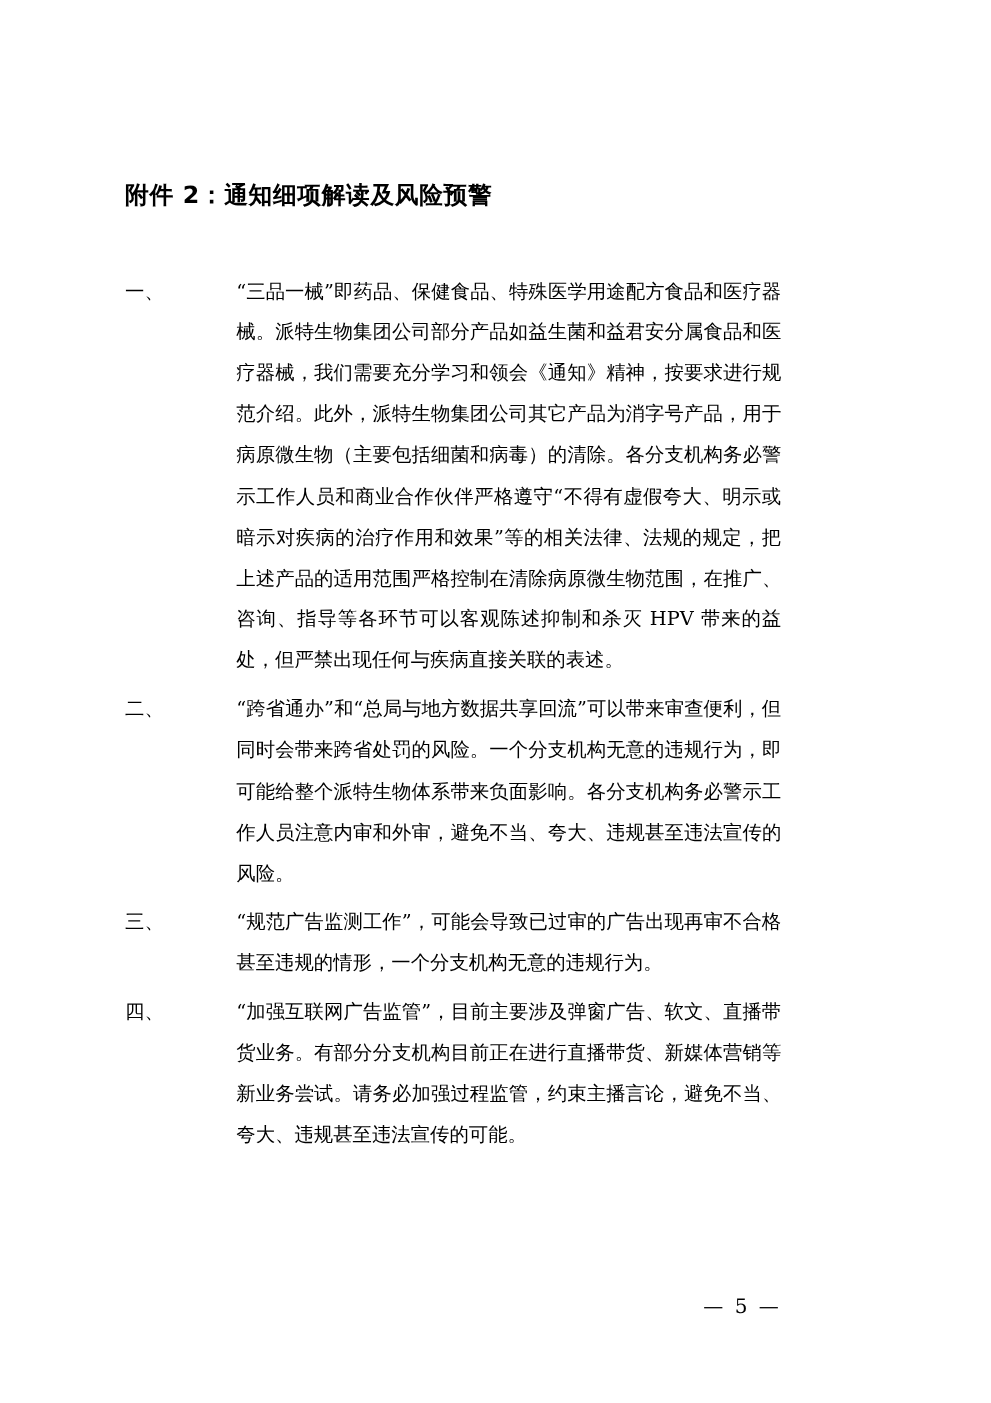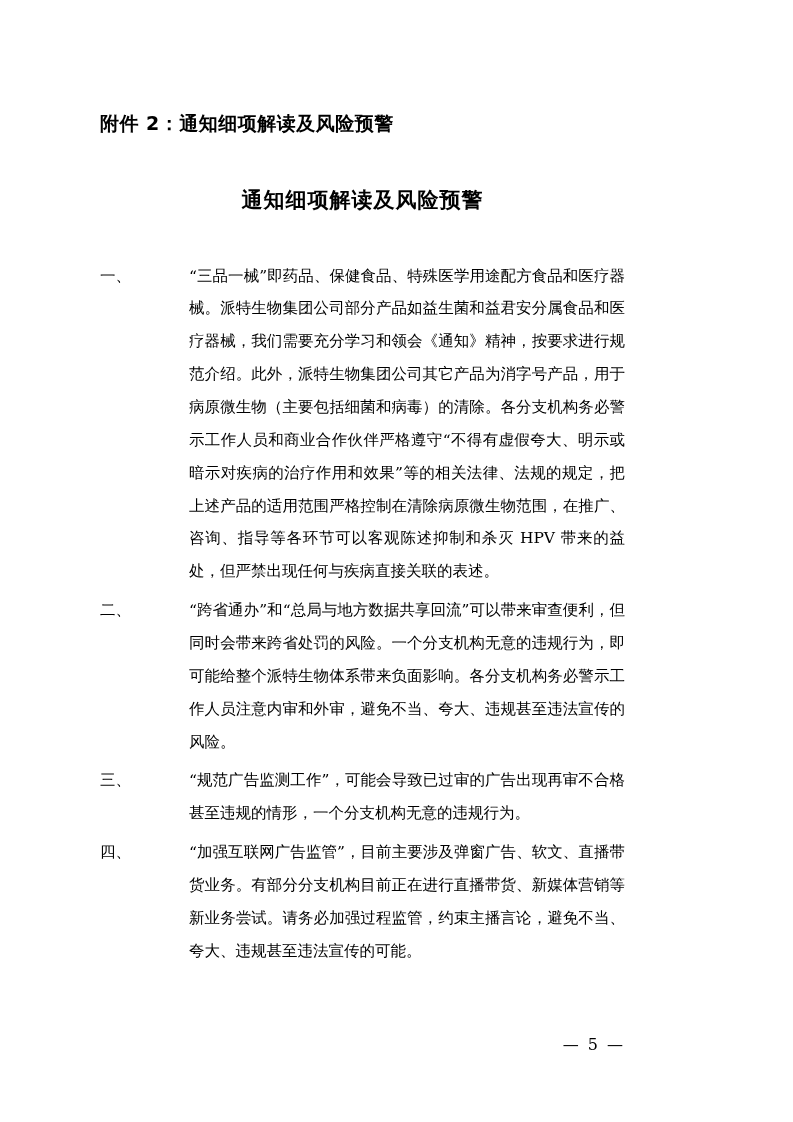--- a/index.html
+++ b/index.html
@@ -15,21 +15,21 @@
     color: #000000;
     overflow: hidden;
   }
   .page {
     position: absolute;
     left: 0;
     top: 0;
     width: 717px;
     height: 1122px;
     box-sizing: border-box;
-    padding: 87px 92px 60px 100px;
+    padding: 120px 92px 60px 100px;
   }
   .attachment-heading {
     font-size: 19px;
     font-weight: bold;
     letter-spacing: 0.5px;
     margin: 22px 0 0 0;
     line-height: 1.5;
     font-family: "DejaVu Sans", "Liberation Sans", sans-serif;
   }
   .doc-title {
@@ -76,21 +76,20 @@
     font-family: "DejaVu Serif", "Liberation Serif", serif;
   }
 </style>
 </head>
 <body>
 
 <div class="page">
 
   <div class="attachment-heading">附件 2：通知细项解读及风险预警</div>
 
-  <div class="doc-title">通知细项解读及风险预警</div>
 
   <ol class="body-list">
     <li class="body-item">
       <span class="item-marker">一、</span>
       <span class="item-text">“三品一械”即药品、保健食品、特殊医学用途配方食品和医疗器械。派特生物集团公司部分产品如益生菌和益君安分属食品和医疗器械，我们需要充分学习和领会《通知》精神，按要求进行规范介绍。此外，派特生物集团公司其它产品为消字号产品，用于病原微生物（主要包括细菌和病毒）的清除。各分支机构务必警示工作人员和商业合作伙伴严格遵守“不得有虚假夸大、明示或暗示对疾病的治疗作用和效果”等的相关法律、法规的规定，把上述产品的适用范围严格控制在清除病原微生物范围，在推广、咨询、指导等各环节可以客观陈述抑制和杀灭 HPV 带来的益处，但严禁出现任何与疾病直接关联的表述。</span>
     </li>
     <li class="body-item">
       <span class="item-marker">二、</span>
       <span class="item-text">“跨省通办”和“总局与地方数据共享回流”可以带来审查便利，但同时会带来跨省处罚的风险。一个分支机构无意的违规行为，即可能给整个派特生物体系带来负面影响。各分支机构务必警示工作人员注意内审和外审，避免不当、夸大、违规甚至违法宣传的风险。</span>
     </li>

